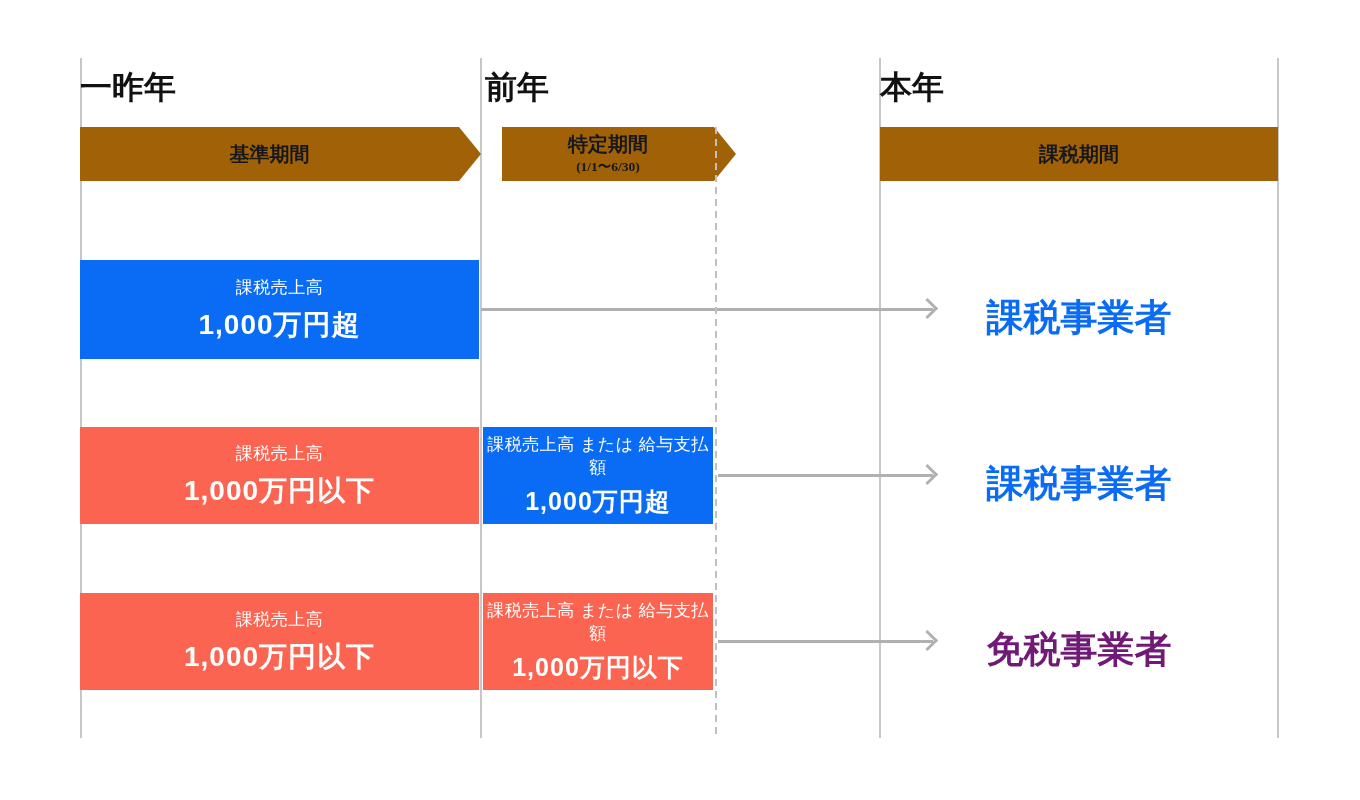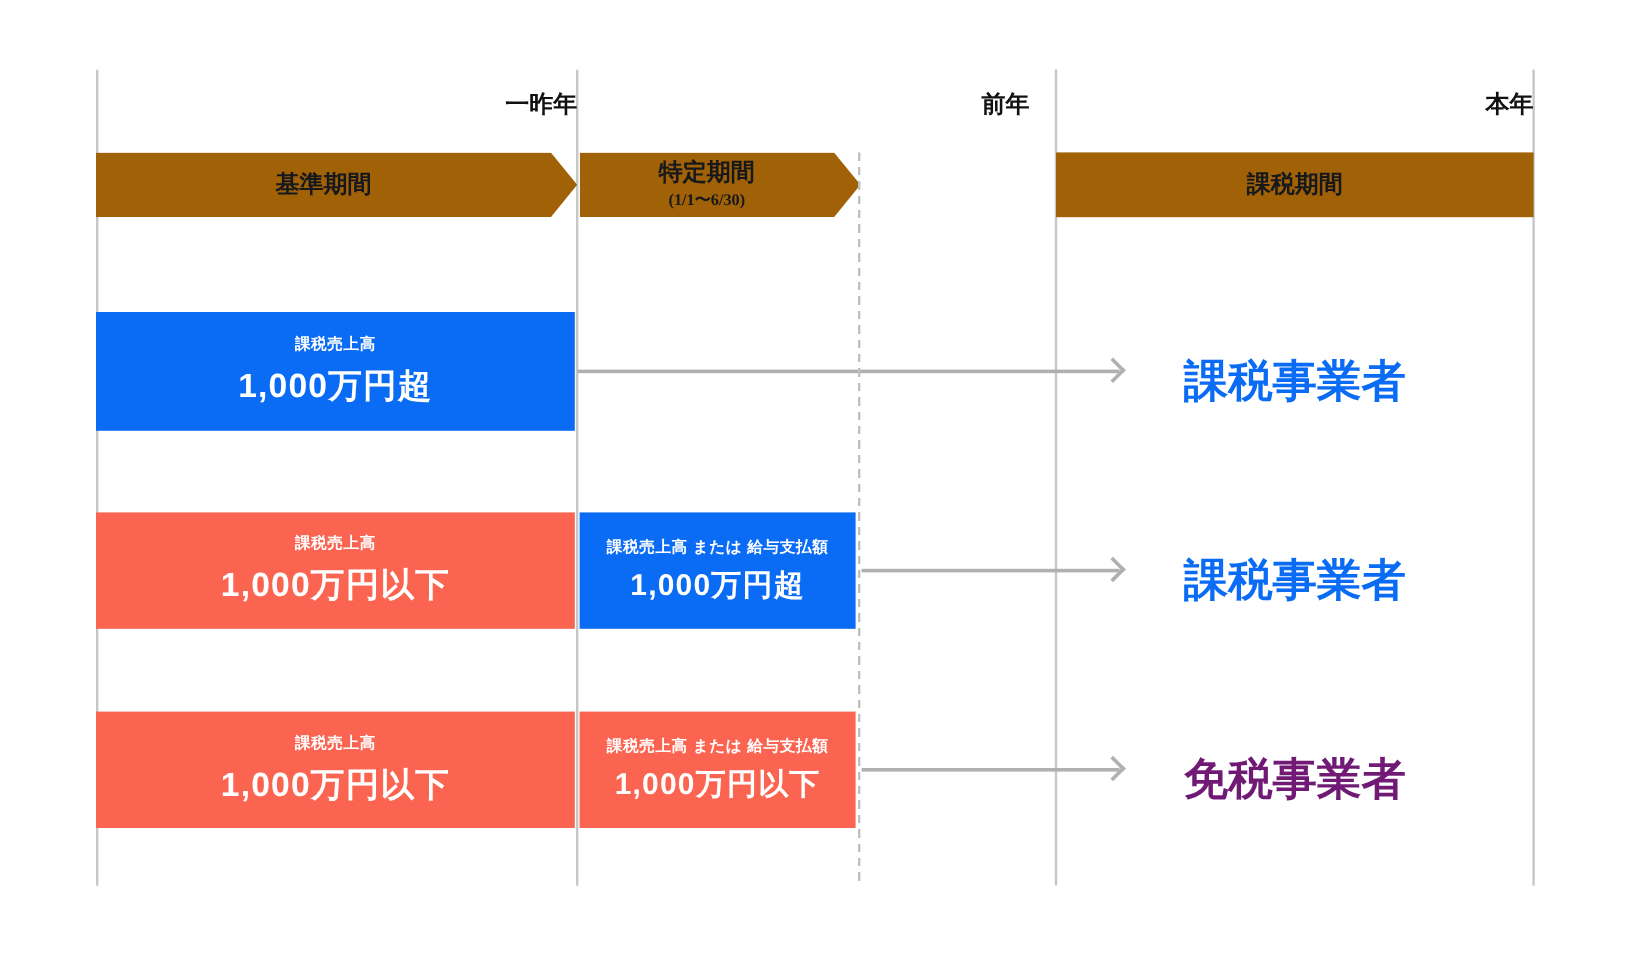--- a/index.html
+++ b/index.html
@@ -36,28 +36,28 @@
     background: repeating-linear-gradient(to bottom, #c0c0c0 0 7px, transparent 7px 12px);
     z-index: 6;
   }
 
   
   .col-header {
     position: absolute;
     top: 70px;
     height: 34px;
     line-height: 34px;
-    text-align: right;
-    font-size: 20px;
+    text-align: left;
+    font-size: 32px;
     font-weight: 700;
     color: #111111;
     z-index: 2;
   }
   .col-header.h1 { left: 80px;  width: 401px; }
-  .col-header.h2 { left: 455px; width: 403px; }
+  .col-header.h2 { left: 485px; width: 403px; }
   .col-header.h3 { left: 880px; width: 398px; }
 
   
   .band {
     position: absolute;
     top: 127px;
     height: 54px;
     background: #a16207;
     display: flex;
     flex-direction: column;
@@ -65,40 +65,40 @@
     justify-content: center;
     z-index: 2;
     font-family: Liberation Serif, serif;
   }
   .band.chevron {
     clip-path: polygon(0 0, calc(100% - 22px) 0, 100% 50%, calc(100% - 22px) 100%, 0 100%);
     padding-right: 22px;
     box-sizing: border-box;
   }
   .band.b1 { left: 80px;  width: 401px; }
-  .band.b2 { left: 483px; width: 234px; }
+  .band.b2 { left: 502px; width: 234px; }
   .band.b3 { left: 880px; width: 398px; }
   .band-label { font-size: 20px; font-weight: 700; color: #16181c; line-height: 1.15; }
   .band-sublabel { font-size: 13.5px; font-weight: 700; color: #16181c; margin-top: 2px; }
   .band-sublabel:empty { display: none; }
 
   
   .box {
     position: absolute;
     display: flex;
     flex-direction: column;
     align-items: center;
     justify-content: center;
     color: #ffffff;
     text-align: center;
     z-index: 4;
   }
   .box.blue { background: #0a6cf4; }
   .box.red  { background: #fb6450; }
-  .box-label { font-size: 13px; font-weight: 700; letter-spacing: 0.5px; }
+  .box-label { font-size: 17px; font-weight: 400; letter-spacing: 0.5px; }
   .box-value { font-size: 28px; font-weight: 600; letter-spacing: 1px; margin-top: 7px; }
   .box.narrow .box-value { font-size: 25px; margin-top: 6px; }
 
   .box.r1 { top: 260px; height: 99px; }
   .box.r2 { top: 427px; height: 97px; }
   .box.r3 { top: 593px; height: 97px; }
   .box.colA { left: 80px;  width: 399px; }
   .box.colB { left: 483px; width: 230px; }
 
   

